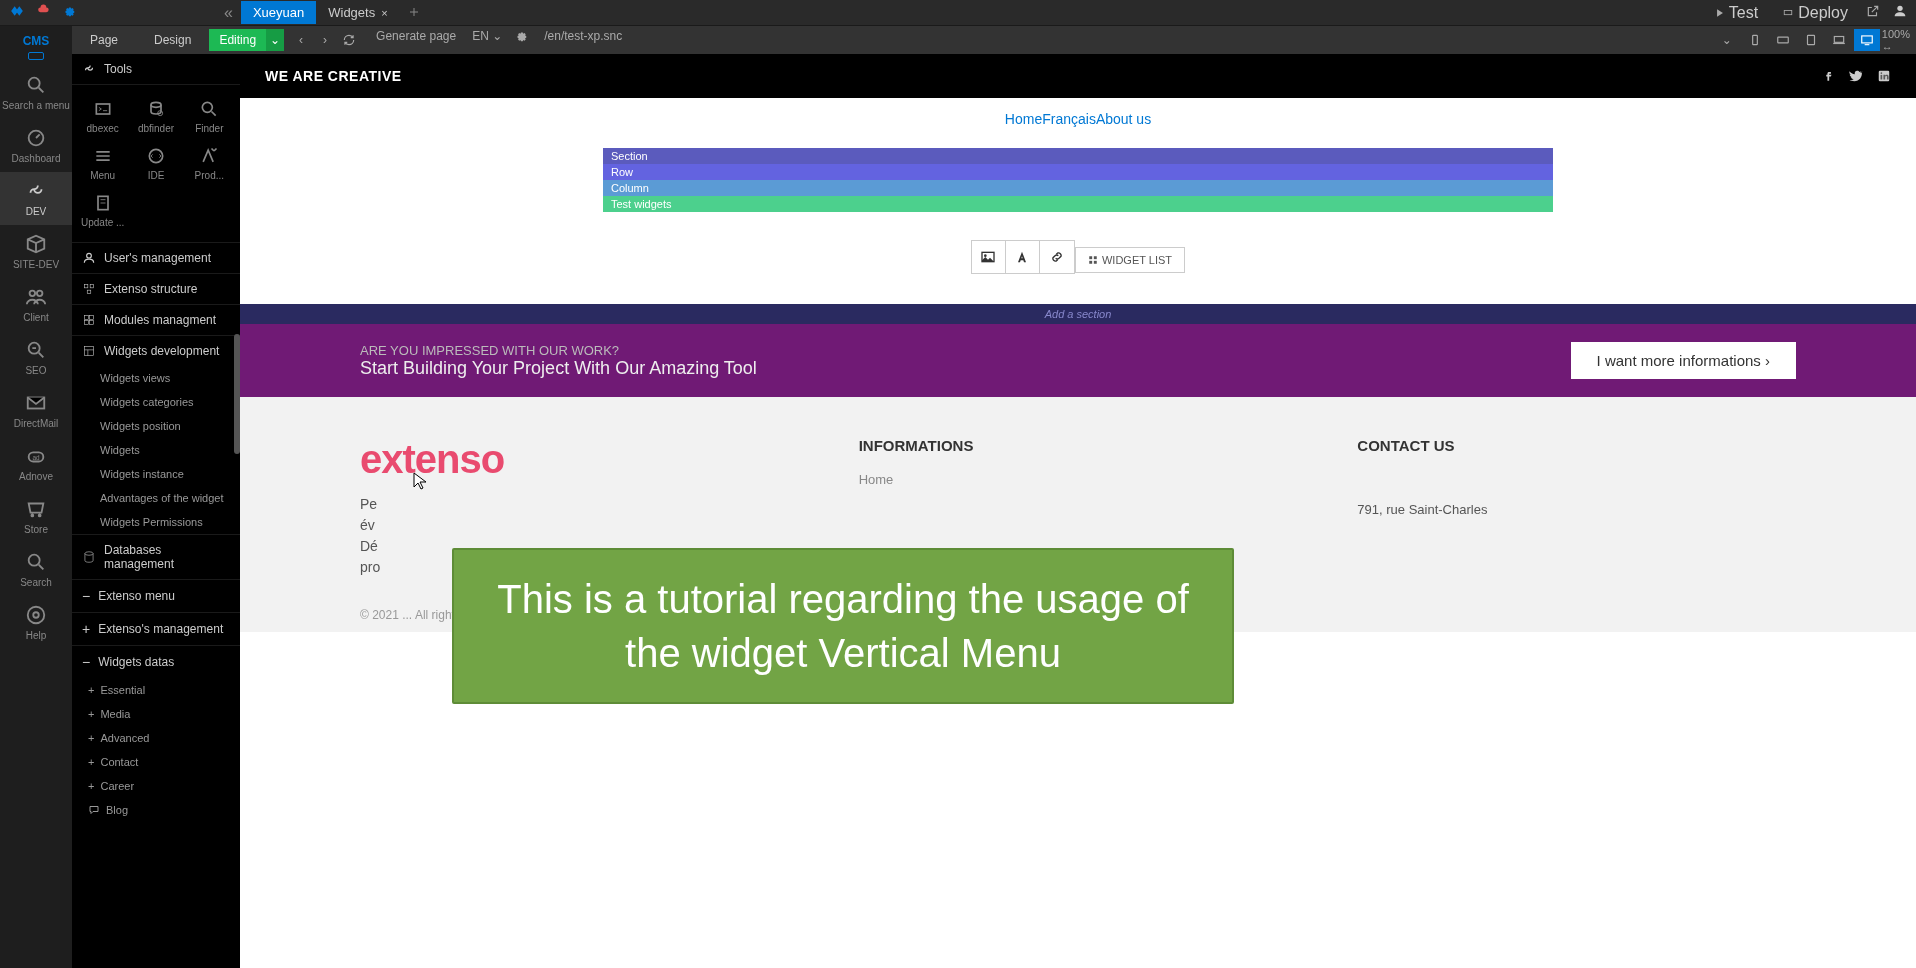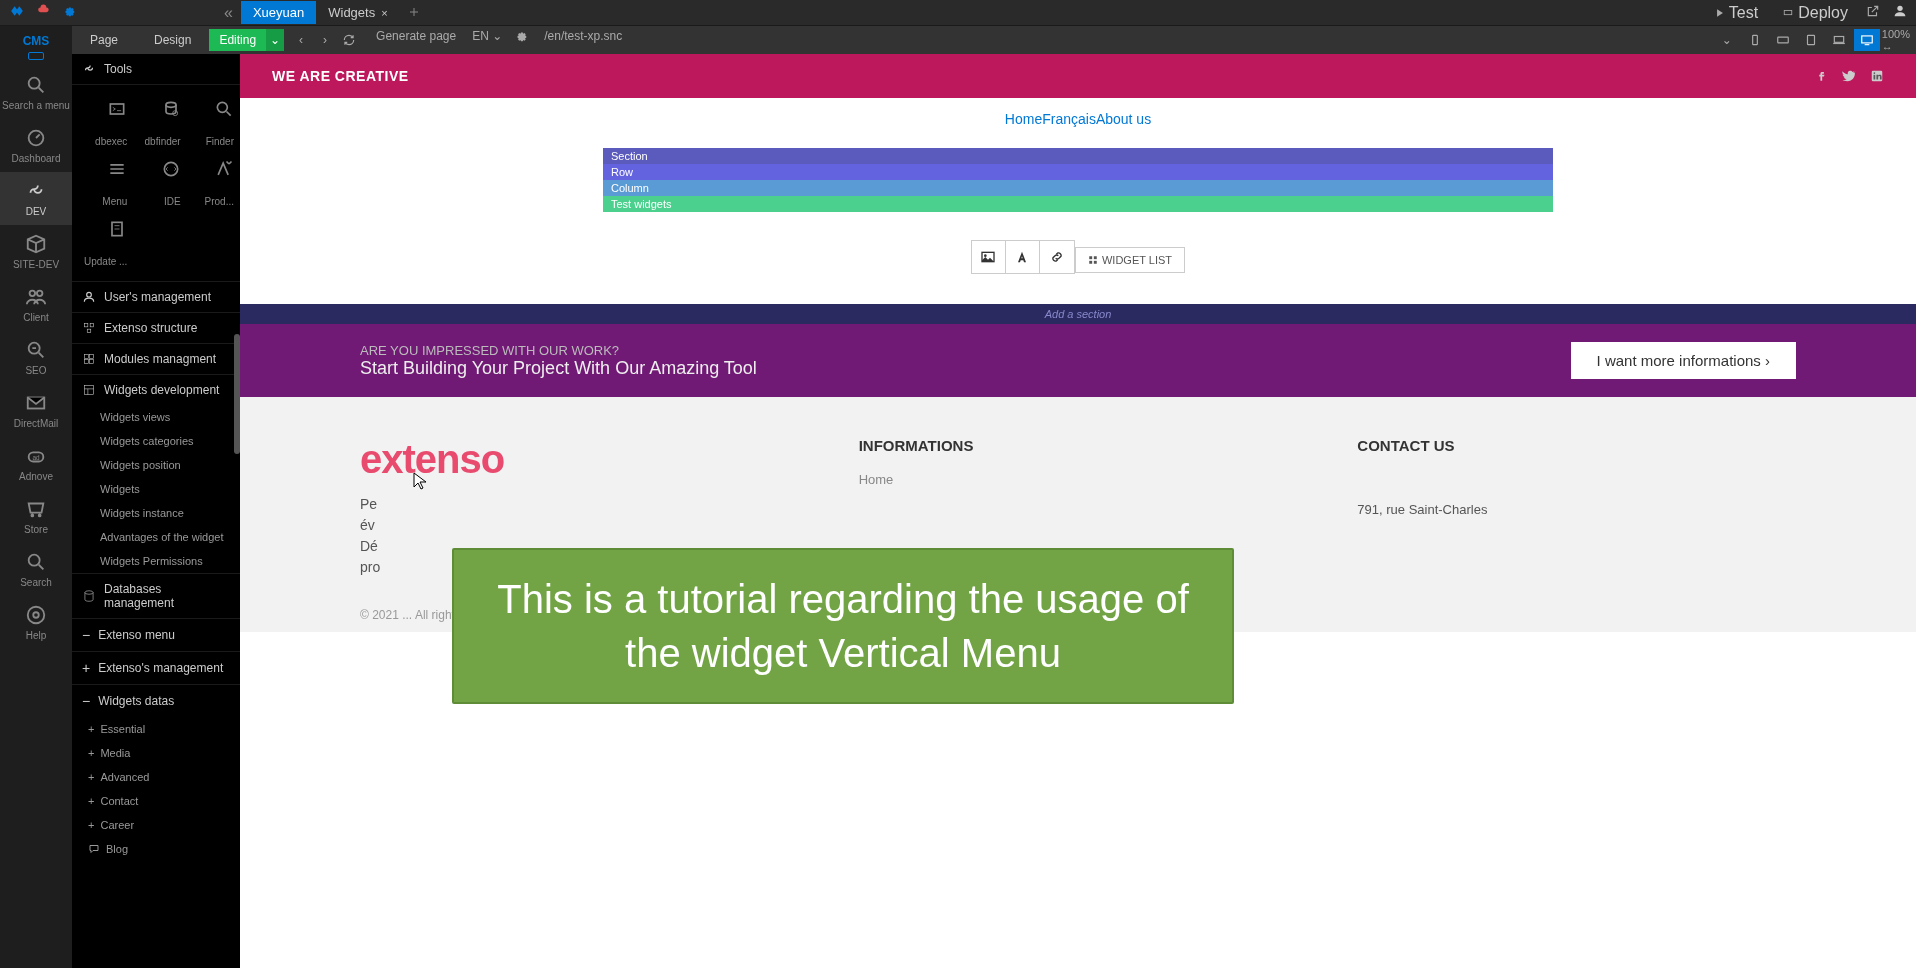--- a/index.html
+++ b/index.html
@@ -40,32 +40,32 @@
 .rail .cms { color: #0078d4; font-size: 12px; font-weight: bold; padding: 4px 0; }
 .rail .cms-sub { width: 16px; height: 8px; border: 1px solid #0078d4; border-radius: 2px; margin-bottom: 6px; }
 .rail-item { width: 72px; padding: 8px 0; display: flex; flex-direction: column; align-items: center; gap: 4px; color: #888; cursor: pointer; font-size: 10px; }
 .rail-item.active { background: #333; color: #ccc; }
 .rail-item svg { width: 22px; height: 22px; }
 
 
 .sidepanel { position: absolute; left: 72px; top: 54px; width: 168px; bottom: 0; background: #000000; overflow-y: auto; font-size: 12px; }
 .sp-header { padding: 8px 10px; display: flex; align-items: center; gap: 8px; color: #ccc; border-bottom: 1px solid #1a1a1a; }
 .sp-grid { display: grid; grid-template-columns: repeat(3, 1fr); padding: 8px 4px; }
-.sp-cell { display: flex; flex-direction: column; align-items: flex-end; gap: 17px; padding: 6px 2px; color: #888; cursor: pointer; font-size: 10px; }
+.sp-cell { display: flex; flex-direction: column; align-items: center; gap: 4px; padding: 6px 2px; color: #888; cursor: pointer; font-size: 10px; }
 .sp-cell svg { width: 20px; height: 20px; }
 .sp-section { padding: 8px 10px; display: flex; align-items: center; gap: 8px; color: #ccc; border-top: 1px solid #1a1a1a; cursor: pointer; }
 .sp-section svg { width: 14px; height: 14px; flex-shrink: 0; }
 .sp-sub { padding: 6px 10px 6px 28px; color: #999; cursor: pointer; font-size: 11px; }
 .sp-sub.plus { display: flex; align-items: center; gap: 6px; padding-left: 16px; }
 .sp-sub.bubble { display: flex; align-items: center; gap: 6px; padding-left: 16px; }
 .sp-scrollind { position: absolute; right: 0; top: 280px; width: 6px; height: 120px; background: #555; border-radius: 3px; }
 
 
 .canvas { position: absolute; left: 240px; top: 54px; right: 0; bottom: 0; background: #fff; overflow: auto; }
-.canvas-header { background: #be185d; color: #fff; padding: 14px 32px; display: flex; align-items: center; }
+.canvas-header { background: #000000; color: #fff; padding: 14px 25px; display: flex; align-items: center; }
 .canvas-header-title { font-size: 14px; font-weight: 600; letter-spacing: 0.5px; }
 .canvas-header-icons { margin-left: auto; display: flex; gap: 14px; }
 .canvas-header-icons span { width: 14px; height: 14px; color: #ccc; }
 
 .canvas-body { padding: 4px 0; background: #fff; }
 .nav-links { text-align: center; padding: 8px 0 20px 0; }
 .nav-links a { color: #0078d4; font-size: 14px; text-decoration: none; }
 
 .edit-block { margin: 0 auto; width: 950px; }
 .edit-row { font-size: 11px; padding: 2px 8px; color: #fff; }

